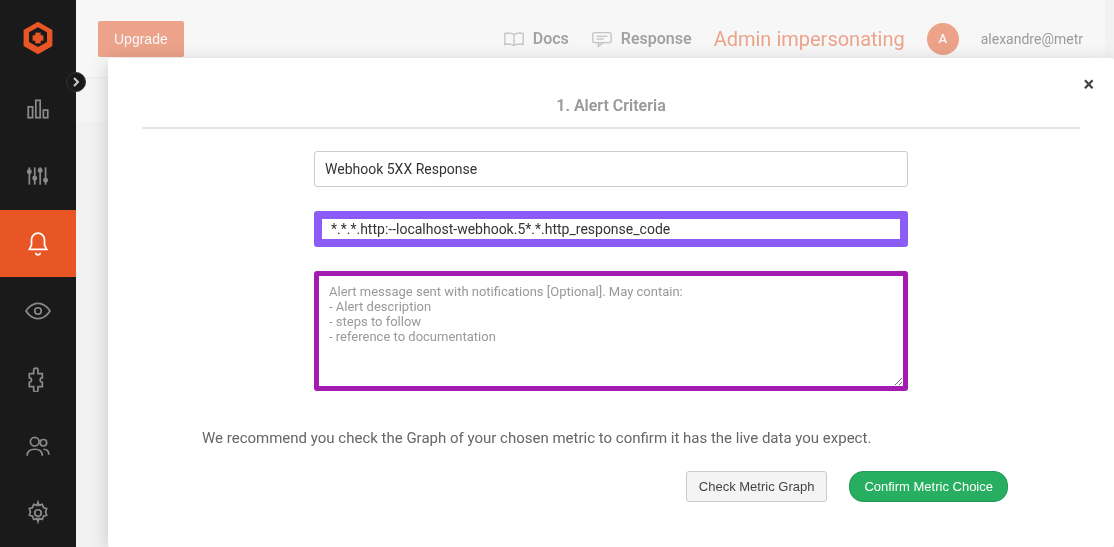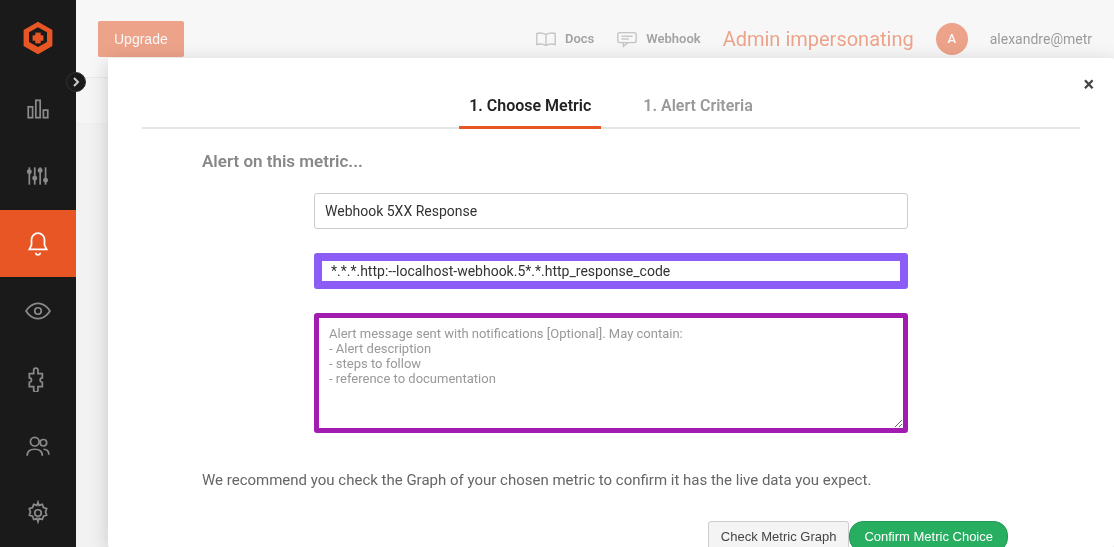--- a/index.html
+++ b/index.html
@@ -78,21 +78,21 @@
       width: 10px;
       height: 10px;
       stroke: #ccc;
       fill: none;
       stroke-width: 2;
     }
     .header {
       position: absolute;
       left: 76px;
       top: 0;
-      right: 0;
+      right: 9px;
       height: 78px;
       background: #ffffff;
       border-bottom: 1px solid #e5e5e5;
       display: flex;
       align-items: center;
       padding: 0 22px;
       z-index: 3;
     }
     .upgrade-btn {
       background: #e85625;
@@ -108,21 +108,21 @@
       margin-left: auto;
       display: flex;
       align-items: center;
       gap: 22px;
     }
     .header-link {
       display: flex;
       align-items: center;
       gap: 8px;
       color: #555;
-      font-size: 13px;
+      font-size: 16px;
       font-weight: 600;
       cursor: pointer;
     }
     .header-link svg {
       width: 22px;
       height: 18px;
       stroke: #999;
       fill: none;
       stroke-width: 1.5;
     }
@@ -261,22 +261,22 @@
     }
     .recommend-text {
       text-align: left;
       color: #666;
       font-size: 15px;
       margin-top: 34px;
     }
     .modal-footer {
       display: flex;
       justify-content: flex-end;
-      gap: 0;
-      margin-top: 32px;
+      gap: 22px;
+      margin-top: 24px;
       padding-right: 12px;
     }
     .btn-secondary {
       background: #f4f4f4;
       border: 1px solid #ccc;
       color: #444;
       font-size: 13px;
       padding: 7px 12px;
       border-radius: 3px;
       cursor: pointer;
@@ -373,40 +373,38 @@
       </svg>
       <span>Docs</span>
     </div>
     <div class="header-link">
       <svg viewBox="0 0 24 18">
         <rect x="2" y="2" width="20" height="11" rx="2"></rect>
         <polyline points="8,13 8,17 13,13"></polyline>
         <line x1="6" y1="6" x2="18" y2="6"></line>
         <line x1="6" y1="9" x2="14" y2="9"></line>
       </svg>
-      <span>Webhook</span>
+      <span>Response</span>
     </div>
     <span class="admin-text">Admin impersonating</span>
     <div class="avatar">A</div>
     <span class="user-email">alexandre@metr</span>
   </div>
 </div>
 
 <div class="content-bg"></div>
 
 <div class="backdrop"></div>
 
 <div class="modal">
   <div class="modal-close">×</div>
   <div class="tabs">
-    <div class="tab active">1. Choose Metric</div>
     <div class="tab">1. Alert Criteria</div>
   </div>
   <div class="modal-body">
-    <div class="section-label">Alert on this metric...</div>
     <div class="form-col">
       <input type="text" class="text-input" value="Webhook 5XX Response" style="">
     </div>
     <div class="form-col">
       <input type="text" class="text-input focused" value="*.*.*.http:--localhost-webhook.5*.*.http_response_code" style="">
     </div>
     <div class="form-col">
       <textarea class="text-area" placeholder="Alert message sent with notifications [Optional]. May contain:
 - Alert description
 - steps to follow

